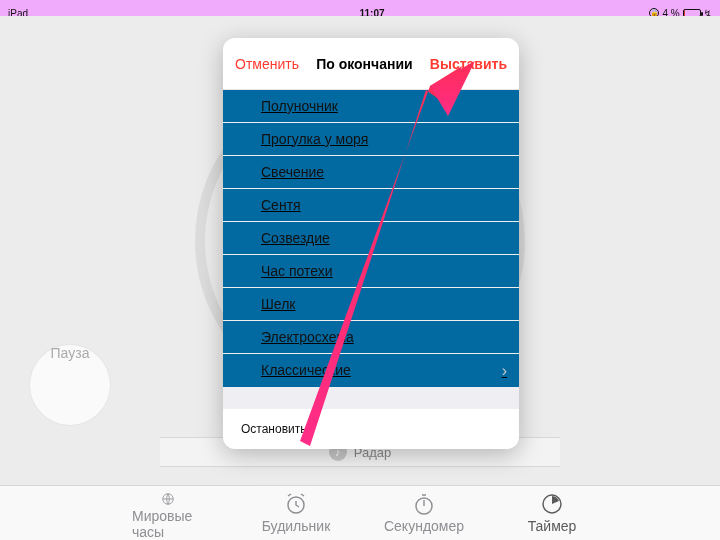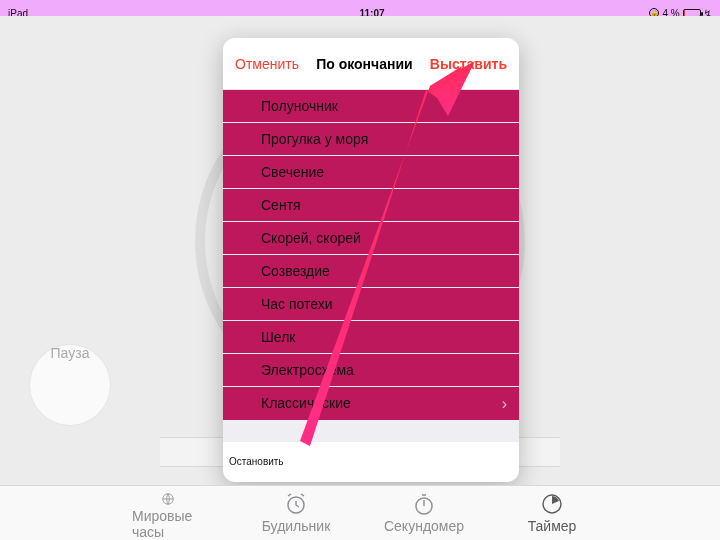--- a/index.html
+++ b/index.html
@@ -24,26 +24,26 @@
   
   .sound-row { position:absolute; left:160px; right:160px; bottom:18px; height:30px; border-top:1px solid #d8d8d8; border-bottom:1px solid #d8d8d8; display:flex; align-items:center; justify-content:center; gap:7px; color:#888; font-size:13px; background:#f3f3f3;}
   .note-ic{width:18px;height:18px;border-radius:50%;background:#c8c8c8;display:inline-flex;align-items:center;justify-content:center;color:#fff;font-size:11px;}
   
   .popover { position:absolute; left:223px; top:22px; width:296px; background:#fff; border-radius:12px; box-shadow:0 6px 24px rgba(0,0,0,.25); overflow:hidden; }
   .popover::after{content:"";position:absolute;bottom:-8px;left:50%;transform:translateX(-50%);border-left:9px solid transparent;border-right:9px solid transparent;border-top:9px solid #fff;}
   .pop-head { height:52px; display:flex; align-items:center; justify-content:space-between; padding:0 12px; border-bottom:1px solid #e5e5e5; font-size:14px;}
   .pop-head .l{color:#ff3b30;}
   .pop-head .c{color:#000;font-weight:600;}
   .pop-head .r{color:#ff3b30;font-weight:600;}
-  .list { background:#be185d; }
+  .list { background:#0369a1;text-decoration:underline; }
   .row { height:33px; line-height:33px; padding-left:38px; border-bottom:1px solid #efefef; font-size:14px; color:#111; display:flex; align-items:center; justify-content:space-between; padding-right:12px;}
   .row:last-child{border-bottom:none;}
   .chev{color:#c7c7cc;font-size:16px;}
   .gap { height:22px; background:#efeff3; }
-  .stop { height:40px; line-height:40px; padding-left:6px; font-size:10px; }
+  .stop { height:40px; line-height:40px; padding-left:18px; font-size:12px; }
   
   .arrow { position:absolute; left:280px; top:30px; width:200px; height:400px; pointer-events:none; z-index:500;}
   
   .tabbar { position:absolute; bottom:0; left:0; right:0; height:55px; background:#f9f9f9; border-top:1px solid #d8d8d8; display:flex; justify-content:center; gap:56px; padding-top:6px;}
   .tab { width:72px; display:flex; flex-direction:column; align-items:center; gap:2px; color:#8e8e93; font-size:14px;}
   .tab.active{color:#5a5a5a;}
   .tab svg{width:24px;height:24px;}
 </style>
 </head>
 <body>
@@ -82,23 +82,20 @@
           <span>Полуночник</span>
         </div>
       <div class="row">
           <span>Прогулка у моря</span>
         </div>
       <div class="row">
           <span>Свечение</span>
         </div>
       <div class="row">
           <span>Сентя</span>
-        </div>
-      <div class="row">
-          <span>Скорей, скорей</span>
         </div>
       <div class="row">
           <span>Созвездие</span>
         </div>
       <div class="row">
           <span>Час потехи</span>
         </div>
       <div class="row">
           <span>Шелк</span>
         </div>

